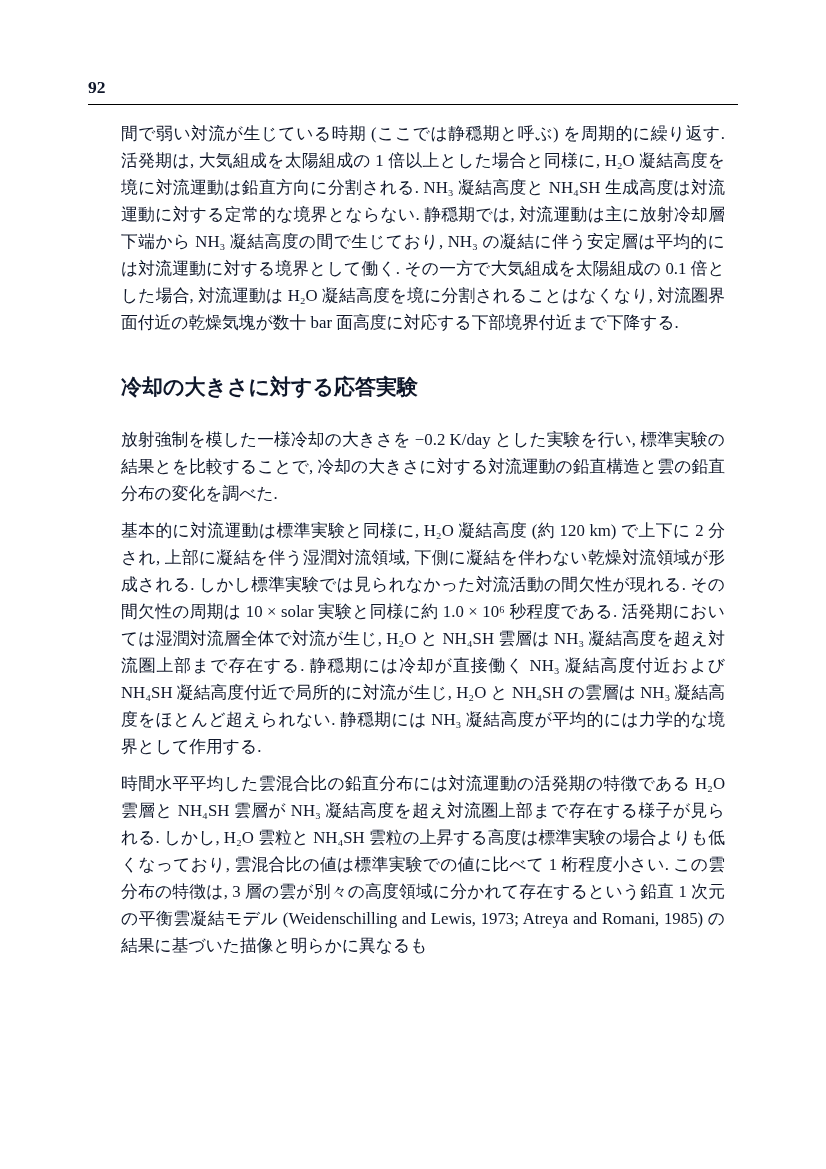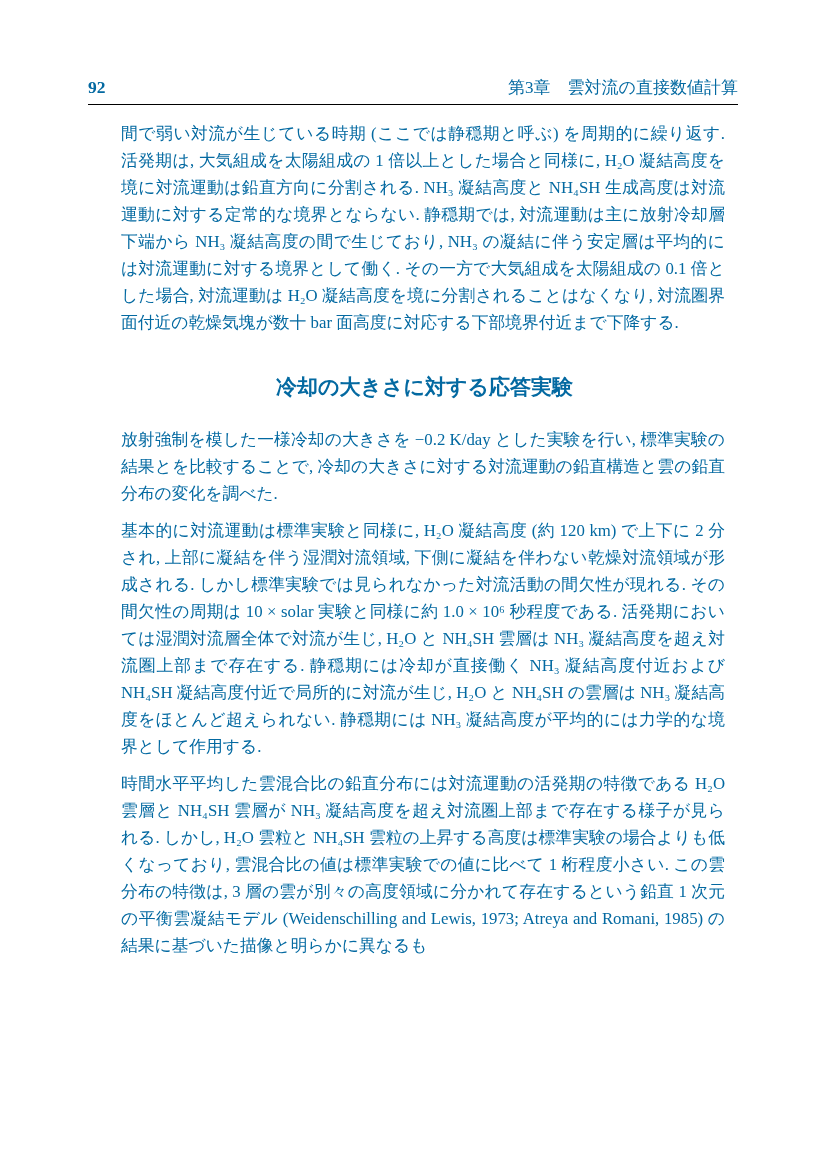--- a/index.html
+++ b/index.html
@@ -5,21 +5,21 @@
   html, body {
     margin: 0;
     padding: 0;
     background: #ffffff;
   }
   .page {
     position: relative;
     width: 826px;
     height: 1169px;
     background: #ffffff;
-    color: #0369a1;
+    color: #0f172a;
     font-family: "Liberation Serif", "DejaVu Serif", serif;
     overflow: hidden;
   }
   .running-header {
     position: absolute;
     top: 76px;
     left: 88px;
     width: 650px;
     display: flex;
     justify-content: space-between;
@@ -54,31 +54,30 @@
   .content p {
     margin: 0 3px 10px 0;
     font-family: Liberation Serif, serif;
   }
   .section-heading {
     font-family: "Liberation Sans", "DejaVu Sans", sans-serif;
     font-weight: bold;
     font-size: 21px;
     line-height: 30px;
     margin: 36px 0 24px 0;
-    text-align: center;
+    text-align: left;
   }
 </style>
 </head>
 <body>
 
 <div class="page">
 
   <div class="running-header">
     <span class="page-number">92</span>
-    <span class="chapter-title">第3章　雲対流の直接数値計算</span>
   </div>
 
   <div class="header-rule"></div>
 
   <main class="content">
     <p>間で弱い対流が生じている時期 (ここでは静穏期と呼ぶ) を周期的に繰り返す. 活発期は, 大気組成を太陽組成の 1 倍以上とした場合と同様に, H₂O 凝結高度を境に対流運動は鉛直方向に分割される. NH₃ 凝結高度と NH₄SH 生成高度は対流運動に対する定常的な境界とならない. 静穏期では, 対流運動は主に放射冷却層下端から NH₃ 凝結高度の間で生じており, NH₃ の凝結に伴う安定層は平均的には対流運動に対する境界として働く. その一方で大気組成を太陽組成の 0.1 倍とした場合, 対流運動は H₂O 凝結高度を境に分割されることはなくなり, 対流圏界面付近の乾燥気塊が数十 bar 面高度に対応する下部境界付近まで下降する.</p>
 
 
     <h2 class="section-heading">冷却の大きさに対する応答実験</h2>
 

